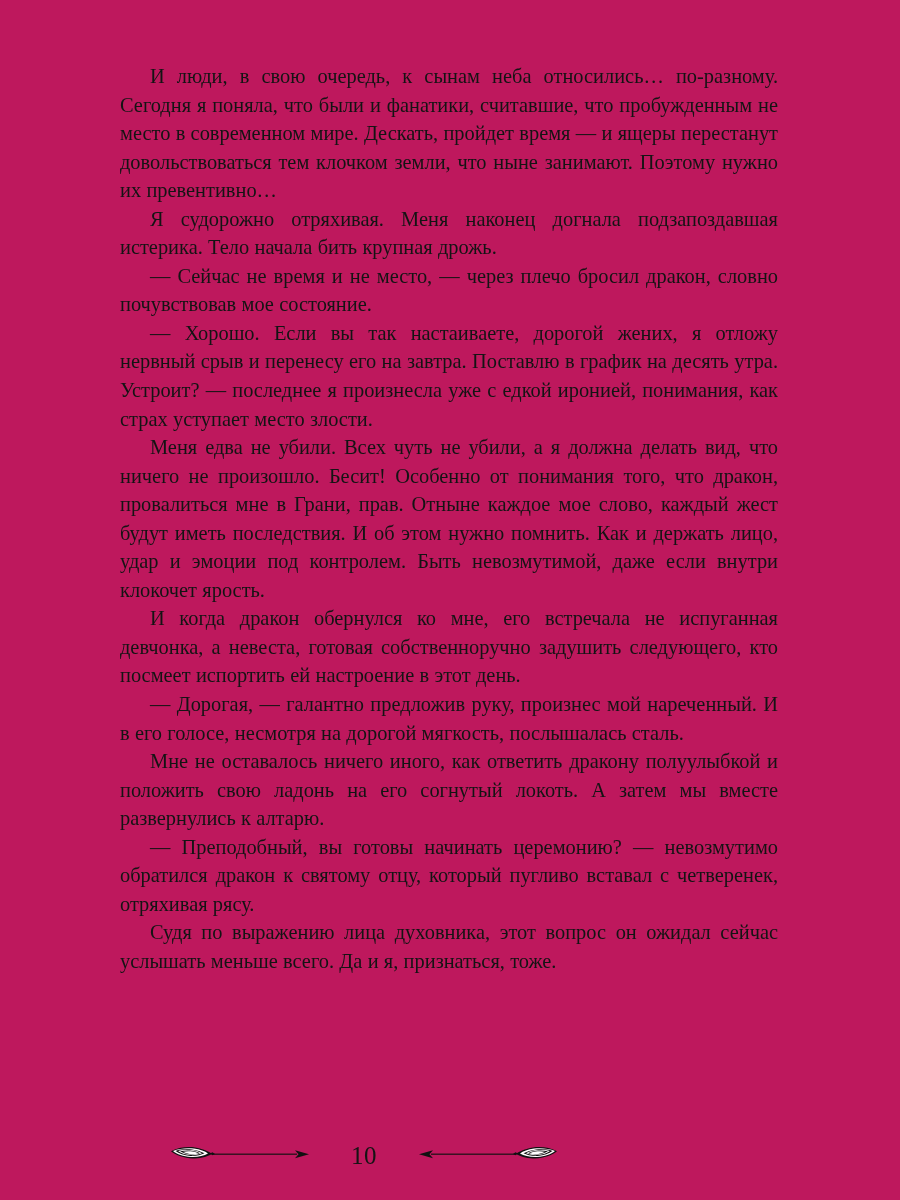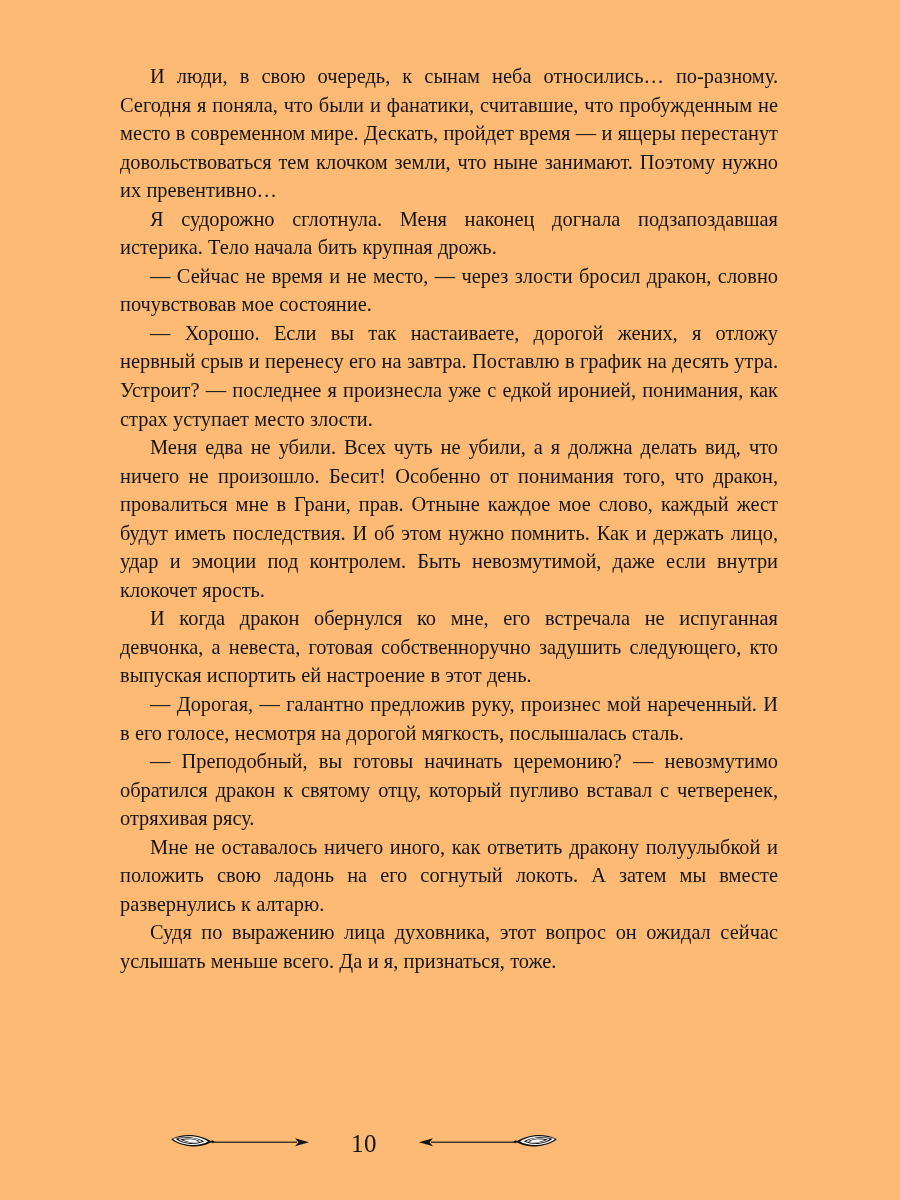--- a/index.html
+++ b/index.html
@@ -6,21 +6,21 @@
   html, body {
     margin: 0;
     padding: 0;
     background: #ffffff;
   }
 
   .page {
     position: relative;
     width: 900px;
     height: 1200px;
-    background: #fdba74;
+    background: #be185d;
     overflow: hidden;
     box-sizing: border-box;
   }
 
   .text-block {
     position: absolute;
     left: 120px;
     top: 62px;
     width: 658px;
   }
@@ -45,21 +45,21 @@
   }
 
   
   .footer {
     position: absolute;
     left: 0;
     top: 1118px;
     width: 728px;
     height: 50px;
     display: flex;
-    align-items: center;
+    align-items: flex-end;
     justify-content: center;
   }
 
   .orn {
     display: block;
   }
 
   .page-number {
     font-family: "Liberation Serif", "DejaVu Serif", serif;
     font-size: 25px;
@@ -70,28 +70,28 @@
     user-select: none;
   }
 </style>
 </head>
 <body>
 
 <div class="page">
 
   <div class="text-block">
     <p class="para">И люди, в свою очередь, к сынам неба относились… по-разному. Сегодня я поняла, что были и фанатики, считавшие, что пробужденным не место в современном мире. Дескать, пройдет время — и ящеры перестанут довольствоваться тем клочком земли, что ныне занимают. Поэтому нужно их превентивно…</p>
-    <p class="para">Я судорожно сглотнула. Меня наконец догнала подзапоздавшая истерика. Тело начала бить крупная дрожь.</p>
-    <p class="para">— Сейчас не время и не место, — через злости бросил дракон, словно почувствовав мое состояние.</p>
+    <p class="para">Я судорожно отряхивая. Меня наконец догнала подзапоздавшая истерика. Тело начала бить крупная дрожь.</p>
+    <p class="para">— Сейчас не время и не место, — через плечо бросил дракон, словно почувствовав мое состояние.</p>
     <p class="para">— Хорошо. Если вы так настаиваете, дорогой жених, я отложу нервный срыв и перенесу его на завтра. Поставлю в график на десять утра. Устроит? — последнее я произнесла уже с едкой иронией, понимания, как страх уступает место злости.</p>
     <p class="para">Меня едва не убили. Всех чуть не убили, а я должна делать вид, что ничего не произошло. Бесит! Особенно от понимания того, что дракон, провалиться мне в Грани, прав. Отныне каждое мое слово, каждый жест будут иметь последствия. И об этом нужно помнить. Как и держать лицо, удар и эмоции под контролем. Быть невозмутимой, даже если внутри клокочет ярость.</p>
-    <p class="para">И когда дракон обернулся ко мне, его встречала не испуганная девчонка, а невеста, готовая собственноручно задушить следующего, кто выпуская испортить ей настроение в этот день.</p>
+    <p class="para">И когда дракон обернулся ко мне, его встречала не испуганная девчонка, а невеста, готовая собственноручно задушить следующего, кто посмеет испортить ей настроение в этот день.</p>
     <p class="para">— Дорогая, — галантно предложив руку, произнес мой нареченный. И в его голосе, несмотря на дорогой мягкость, послышалась сталь.</p>
+    <p class="para">Мне не оставалось ничего иного, как ответить дракону полуулыбкой и положить свою ладонь на его согнутый локоть. А затем мы вместе развернулись к алтарю.</p>
     <p class="para">— Преподобный, вы готовы начинать церемонию? — невозмутимо обратился дракон к святому отцу, который пугливо вставал с четверенек, отряхивая рясу.</p>
-    <p class="para">Мне не оставалось ничего иного, как ответить дракону полуулыбкой и положить свою ладонь на его согнутый локоть. А затем мы вместе развернулись к алтарю.</p>
     <p class="para">Судя по выражению лица духовника, этот вопрос он ожидал сейчас услышать меньше всего. Да и я, признаться, тоже.</p>
   </div>
 
   <div class="footer">
 
     <svg class="orn" width="160" height="26" viewBox="0 0 160 26">
       <g fill="#111111">
         <path d="M4 9.2 C10 5.6, 20 4.2, 28 5.4 C36 6.6, 42 9.4, 45 11.8
                  C41 14.6, 34 16.8, 26 16.4 C17 16.0, 9 13.2, 4 9.2 Z"></path>
         <path d="M6 9.0 C12 6.6, 20 5.6, 27 6.6 C33 7.4, 38 9.4, 41 11.4

